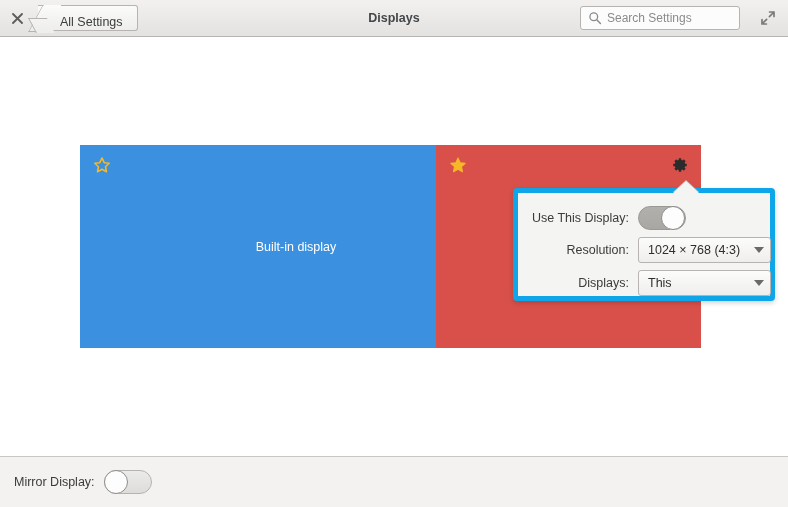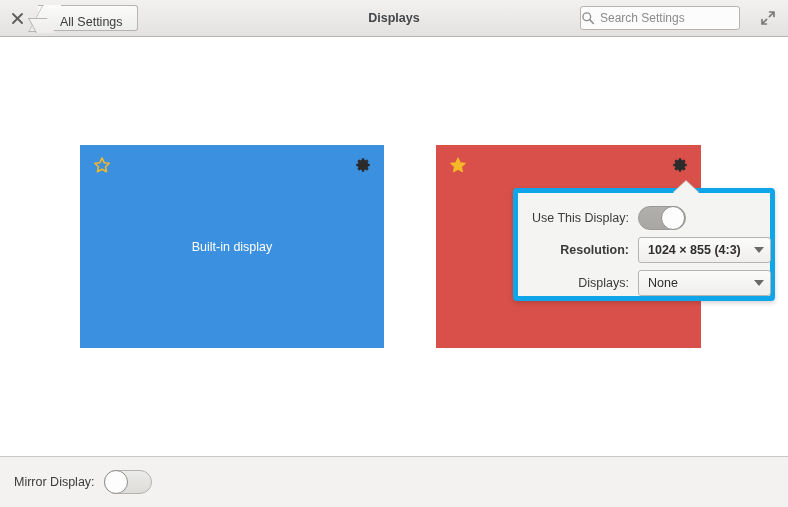--- a/index.html
+++ b/index.html
@@ -71,21 +71,21 @@
     font-size: 12.5px; font-weight: bold; color: #44474a;
     pointer-events: none;
   }
   .search-box {
     position: absolute; left: 580px; top: 6px;
     width: 160px; height: 24px;
     background: #fcfcfc;
     border: 1px solid #b6b3b0;
     border-radius: 3px;
     display: flex; align-items: center;
-    padding-left: 0;
+    padding-left: 7px;
     cursor: text;
   }
   .search-icon { width: 14px; height: 14px; margin-right: 5px; flex: none; }
   .search-text { font-size: 12px; color: #8b8b8b; }
   .maximize-btn {
     position: absolute; left: 756px; top: 7px;
     width: 24px; height: 22px;
     display: flex; align-items: center; justify-content: center;
     cursor: pointer;
   }
@@ -96,21 +96,21 @@
     width: 788px; height: 419px;
     background: #ffffff;
   }
 
   .display {
     position: absolute;
     cursor: pointer;
   }
   #display-0 {
     left: 80px; top: 108px;
-    width: 304px; height: 203px;
+    width: 432px; height: 203px;
   }
   #display-1 {
     left: 436px; top: 108px;
     width: 265px; height: 203px;
   }
   .display-star {
     position: absolute; left: 13px; top: 11px;
     width: 18px; height: 18px;
   }
   .display-gear {
@@ -149,21 +149,21 @@
     display: flex; align-items: center;
     height: 26px;
   }
   .pop-label {
     font-size: 12.5px; color: #3b3b3b;
     text-align: right;
     width: 112px;
     padding-right: 9px;
   }
   #pop-row-0 { left: 8px; top: 12px; }
-  #pop-row-1 { left: 8px; top: 44px; font-weight: bold; }
+  #pop-row-1 { left: 8px; top: 44px; }
   #pop-row-2 { left: 8px; top: 77px; }
 
   .toggle {
     width: 48px; height: 24px;
     border-radius: 12px;
     position: relative;
     cursor: pointer;
     flex: none;
   }
   .toggle.on {
@@ -285,29 +285,29 @@
     <div class="pop-row" id="pop-row-0">
       <span class="pop-label">Use This Display:</span>
       <div class="toggle on">
         <div class="knob"></div>
       </div>
     </div>
 
     <div class="pop-row" id="pop-row-1">
       <span class="pop-label">Resolution:</span>
       <div class="combo">
-        <span class="combo-value">1024 × 855 (4:3)</span>
+        <span class="combo-value">1024 × 768 (4:3)</span>
         <span class="combo-arrow"></span>
       </div>
     </div>
 
     <div class="pop-row" id="pop-row-2">
       <span class="pop-label">Displays:</span>
       <div class="combo">
-        <span class="combo-value">None</span>
+        <span class="combo-value">This</span>
         <span class="combo-arrow"></span>
       </div>
     </div>
   </div>
 </div>
 
 <div class="bottombar">
 
   <div class="mirror-group">
     <span class="mirror-label">Mirror Display:</span>

